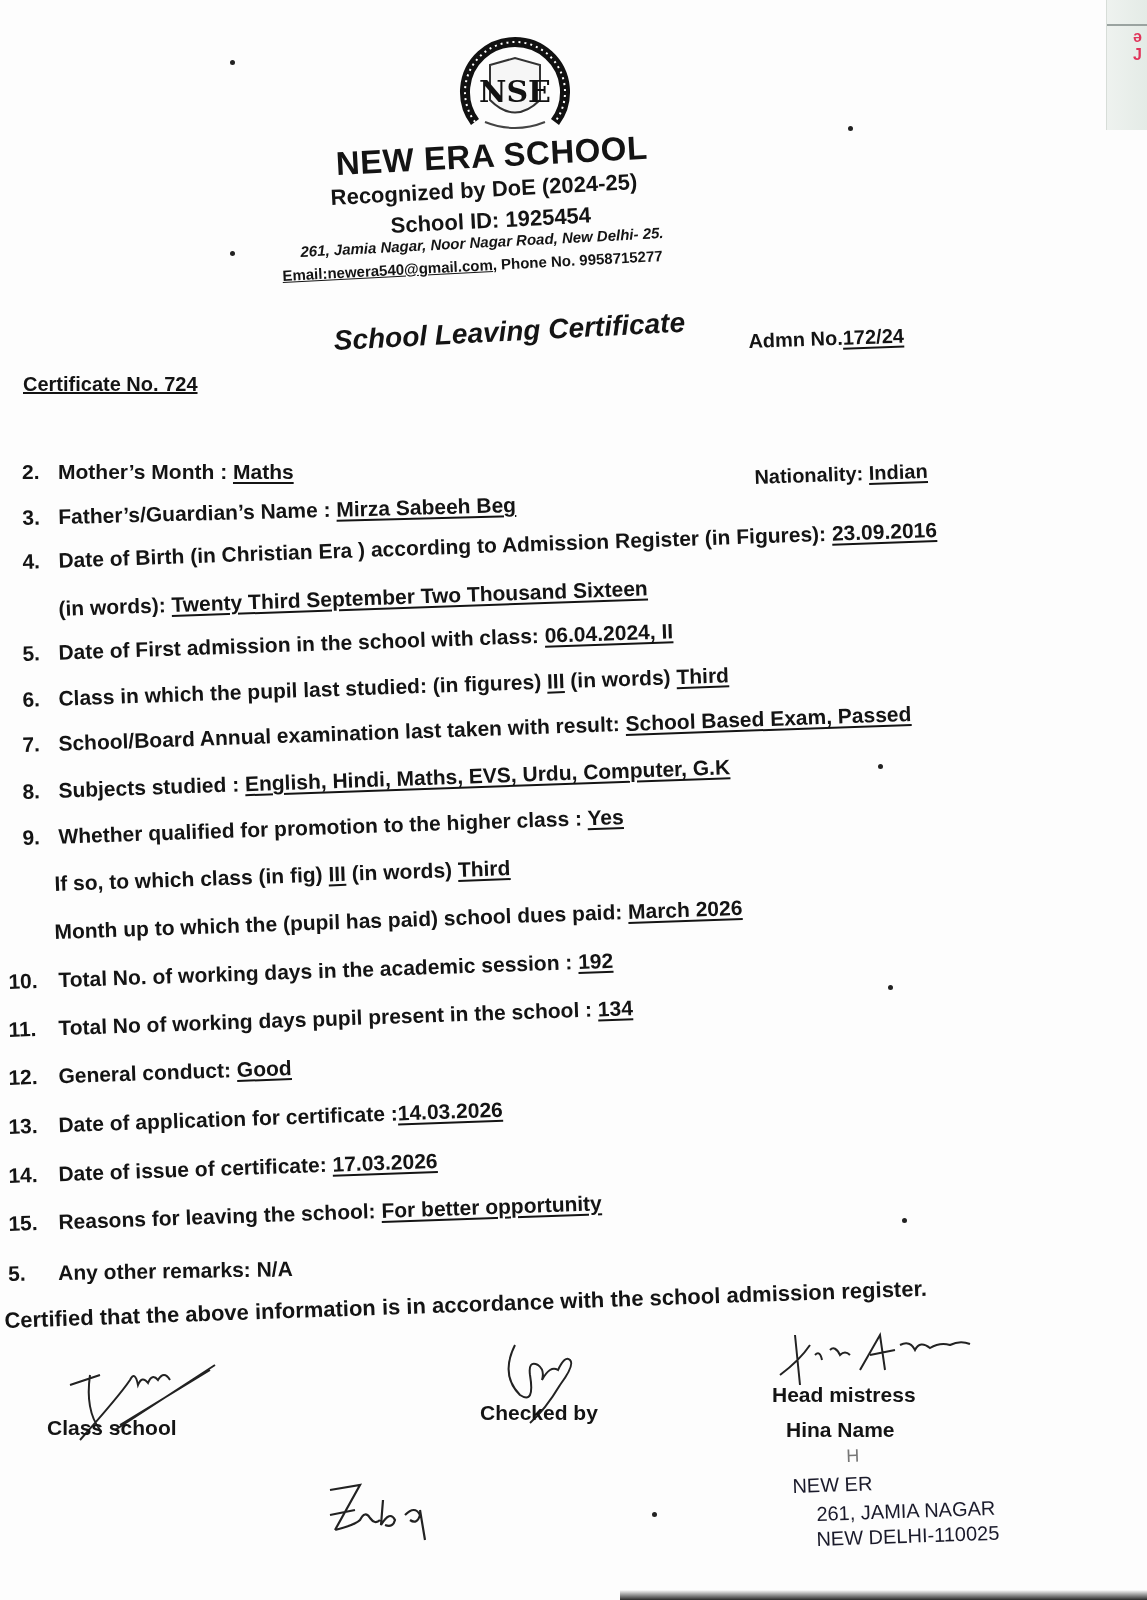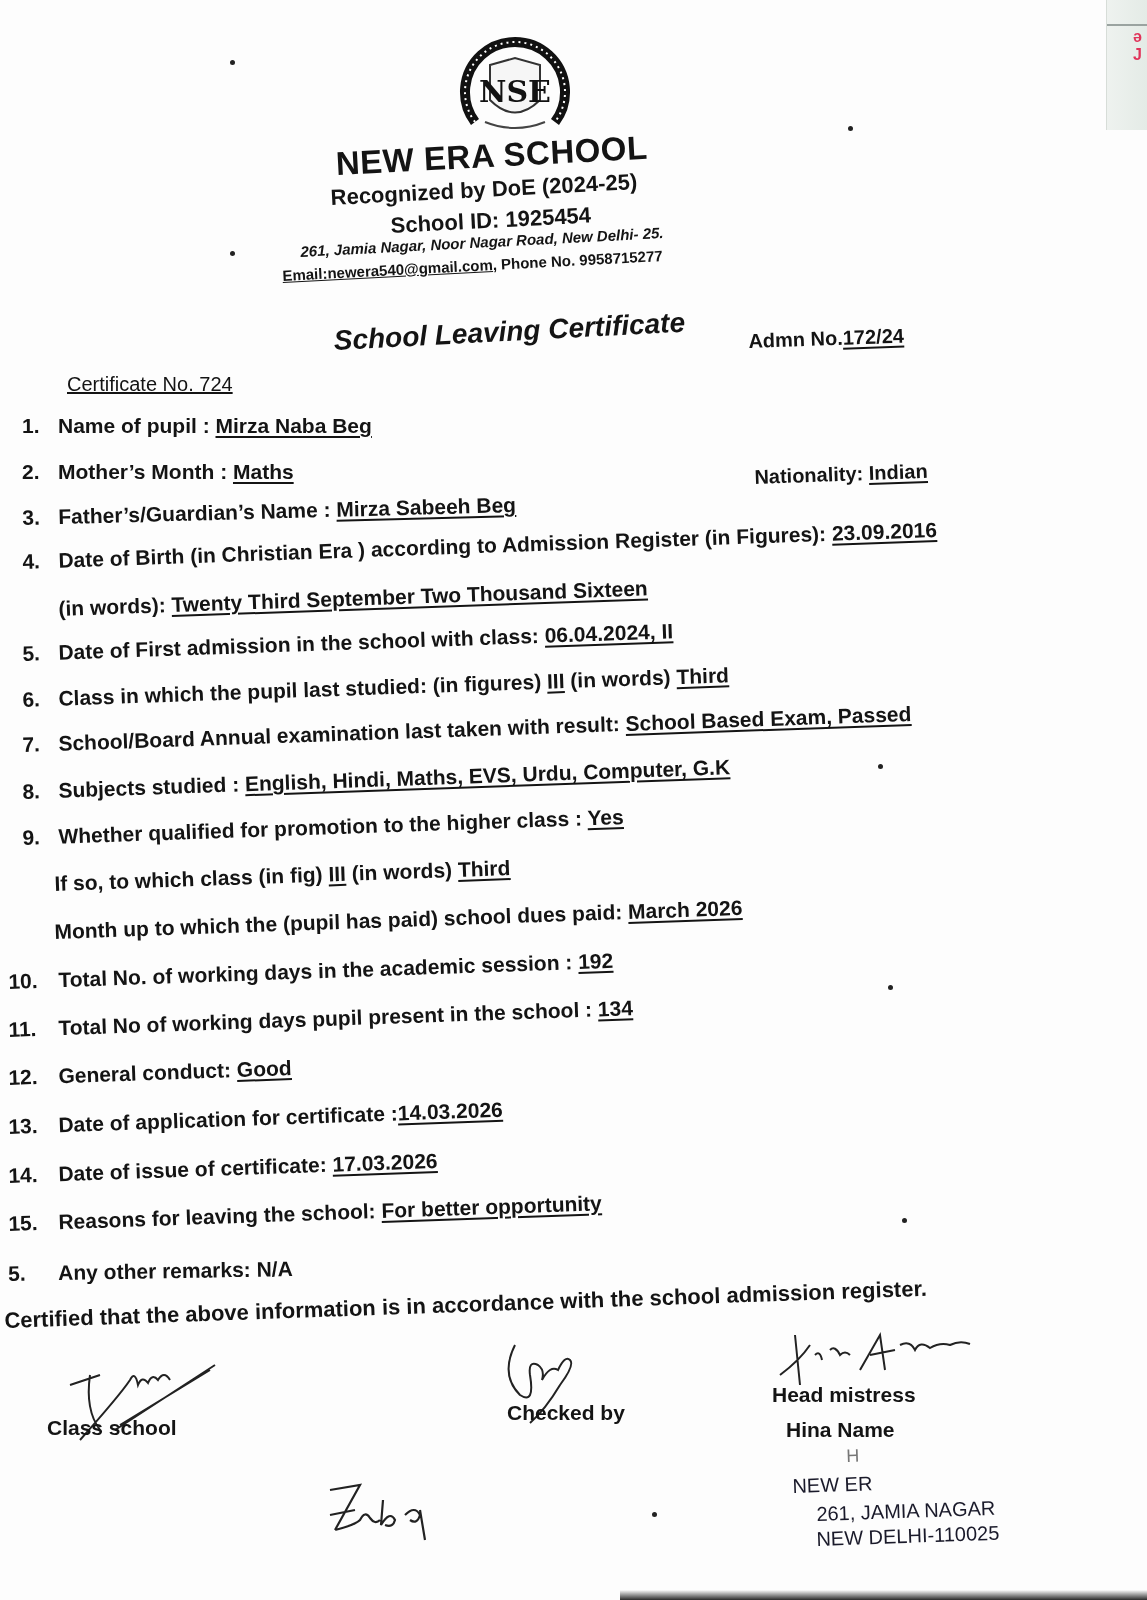--- a/index.html
+++ b/index.html
@@ -56,23 +56,22 @@
     position: absolute; left: 333px; top: 325px; font-weight: bold; font-style: italic; font-size: 28px;
     transform: rotate(-3deg); transform-origin: left top; white-space: nowrap;
   }
   .admn {
     position: absolute; left: 748px; top: 330px; font-weight: bold; font-size: 20px; white-space: nowrap;
     transform: rotate(-2deg); transform-origin: left top;
   }
   .u { text-decoration: underline; text-underline-offset: 3px; }
 
   .cert-no {
-    position: absolute; left: 23px; top: 373px; font-weight: normal; font-size: 20px; text-decoration: underline;
+    position: absolute; left: 23px; top: 373px; font-weight: bold; font-size: 20px; text-decoration: underline;
     white-space: nowrap;
-    margin-left: 44px;
   }
 
   .field {
     position: absolute; font-weight: bold; font-size: 21px; white-space: nowrap;
     transform-origin: left top;
   }
   .field .num { display: inline-block; min-width: 36px; }
   .field .num2 { display: inline-block; min-width: 50px; }
   .field .val { text-decoration: underline; text-underline-offset: 3px; }
 
@@ -126,23 +125,20 @@
   <div class="admn">
     <span>Admn No.</span><span class="u">172/24</span>
   </div>
 
   <div class="cert-no">Certificate No. 724</div>
 
   <div class="nationality">
     <span>Nationality: </span><span class="u">Indian</span>
   </div>
 
-  <div class="field" style="left:22px; top:414px;">
-    <span class="num">1.</span><span>Name of pupil : </span><span class="val">Mirza Naba Beg</span>
-  </div>
   <div class="field" style="left:22px; top:460px;">
     <span class="num">2.</span><span>Mother’s Month : </span><span class="val">Maths</span>
   </div>
   <div class="field" style="left:22px; top:506px; transform:rotate(-1.5deg);">
     <span class="num">3.</span><span>Father’s/Guardian’s Name : </span><span class="val">Mirza Sabeeh Beg</span>
   </div>
   <div class="field" style="left:22px; top:550px; transform:rotate(-2deg);">
     <span class="num">4.</span><span>Date of Birth (in Christian Era )  according to Admission Register (in Figures): </span><span class="val">23.09.2016</span>
   </div>
   <div class="field" style="left:58px; top:597px; transform:rotate(-2deg);">
@@ -194,21 +190,21 @@
   <div class="certified">Certified that the above information is in accordance with the school admission register.</div>
 
   <svg class="signature" style="left:60px; top:1355px; width:170px; height:90px;" viewBox="0 0 170 90">
     <path d="M10 30 L40 20 M30 20 Q25 55 40 75 M20 85 Q60 40 70 25 Q75 15 78 30 Q82 20 88 28 Q92 18 98 25 Q104 15 110 25 M55 75 L155 10 M60 70 L150 15" fill="none" stroke="#222" stroke-width="2"></path>
   </svg>
   <div class="sig-label" style="left:47px; top:1416px;">Class school</div>
 
   <svg class="signature" style="left:490px; top:1335px; width:100px; height:90px;" viewBox="0 0 100 90">
     <path d="M25 10 Q10 40 30 60 Q45 70 40 40 Q38 25 48 30 Q55 35 52 45 Q60 30 68 35 Q75 20 80 25 Q85 30 70 50 Q55 75 40 88" fill="none" stroke="#222" stroke-width="2"></path>
   </svg>
-  <div class="sig-label" style="left:480px; top:1401px;margin-left:27px;">Checked by</div>
+  <div class="sig-label" style="left:480px; top:1401px;">Checked by</div>
 
   <svg class="signature" style="left:770px; top:1330px; width:220px; height:60px;" viewBox="0 0 220 60">
     <path d="M10 45 Q30 30 40 15 M25 5 L30 55 M45 25 Q50 20 52 30 M60 20 Q65 15 70 25 Q75 20 80 25 M90 40 L110 5 L115 40 M100 25 L125 20 M130 15 Q140 10 145 20 Q150 10 160 18 Q170 12 180 15 Q190 10 200 14" fill="none" stroke="#222" stroke-width="2"></path>
   </svg>
   <div class="sig-label" style="left:772px; top:1383px;">Head mistress</div>
   <div class="sig-label" style="left:786px; top:1418px;">Hina Name</div>
 
   <div class="stamp faded" style="left:846px; top:1446px;">H</div>
   <div class="stamp" style="left:792px; top:1475px;">NEW ER</div>
   <div class="stamp" style="left:816px; top:1503px;">261, JAMIA NAGAR</div>

